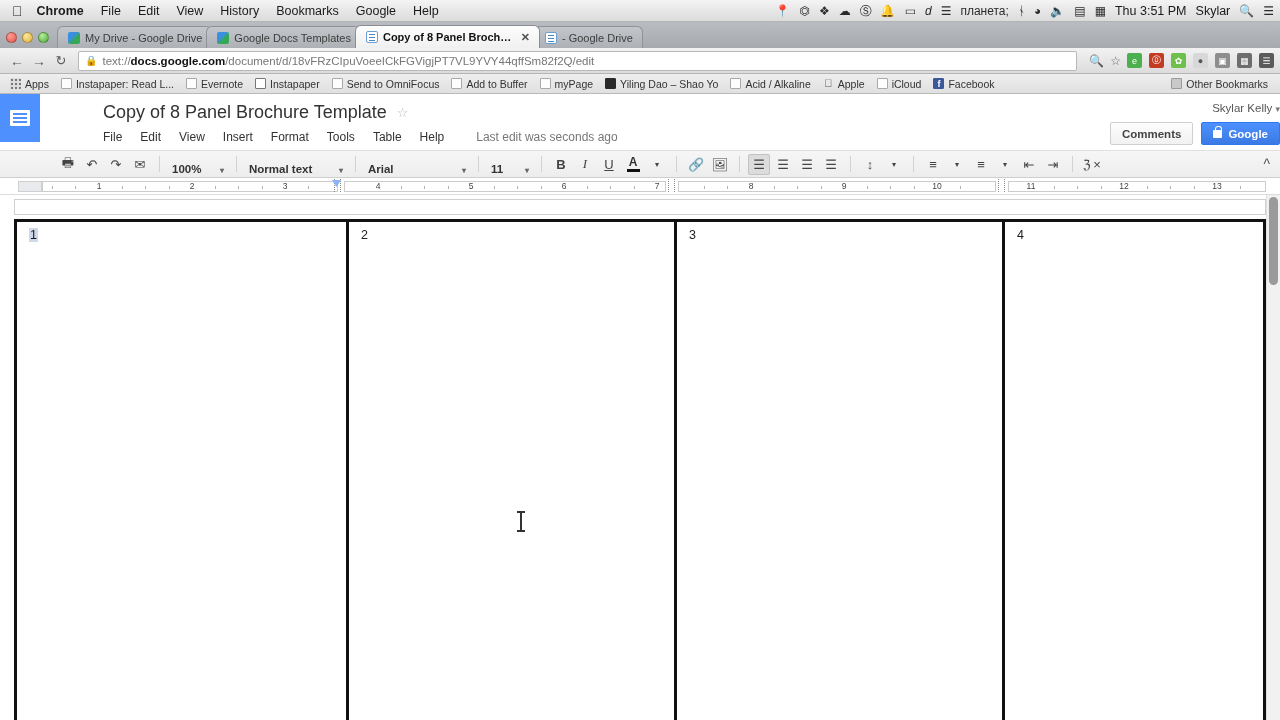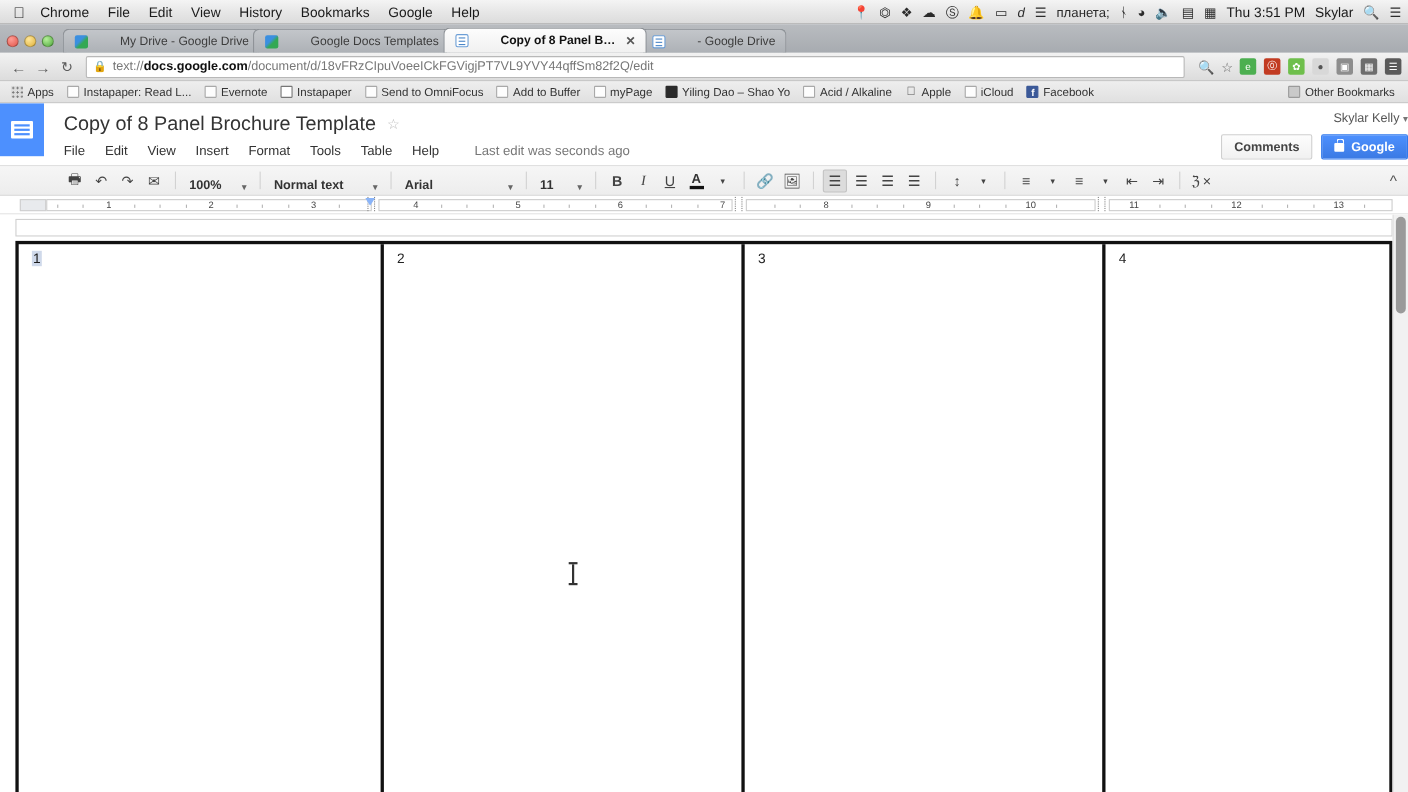--- a/index.html
+++ b/index.html
@@ -13,21 +13,21 @@
   .mac-menubar {
     height: 22px; width: 1280px;
     background: linear-gradient(to bottom, #f4f4f4 0%, #e7e7e7 50%, #dcdcdc 100%);
     border-bottom: 1px solid #b4b4b4;
     display: flex; align-items: center;
     font-size: 12.5px; color: #1a1a1a;
     position: relative;
   }
   .mac-apple { margin-left: 12px; margin-right: 14px; font-size: 14px; line-height: 1; }
   .mac-menu-item { margin-right: 17px; white-space: nowrap; }
-  .mac-menu-item.bold { font-weight: normal; }
+  .mac-menu-item.bold { font-weight: bold; }
   .mac-right { position: absolute; right: 6px; display: flex; align-items: center; gap: 9px; }
   .mac-icon { font-size: 12px; color: #2b2b2b; line-height: 1; display: inline-block; }
   .mac-clock { font-size: 12.5px; white-space: nowrap; }
   .mac-user { font-size: 12.5px; white-space: nowrap; }
 
   
   .chrome-tabstrip {
     height: 26px; width: 1280px;
     background: linear-gradient(to bottom,#b9bcc0,#a7abb0);
     display: flex; align-items: flex-end; position: relative;
@@ -55,21 +55,21 @@
   .tab-favicon {
     width: 12px; height: 12px; flex: 0 0 12px;
     border-radius: 2px; position: relative;
   }
   .fav-drive { background: linear-gradient(135deg,#3b8fe0 40%,#34a853 60%); }
   .fav-docs { background: #fff; border: 1px solid #6c9ed6; }
   .fav-docs::after {
     content: ""; position: absolute; left: 2px; top: 2px; right: 2px; height: 1px;
     background: #4a86c8; box-shadow: 0 3px 0 #4a86c8, 0 6px 0 #4a86c8;
   }
-  .tab-title { overflow: hidden; text-overflow: ellipsis; margin-left: 24px; }
+  .tab-title { overflow: hidden; text-overflow: ellipsis; }
   .tab-close { font-size: 11px; color: #555; margin-left: 2px; }
 
   
   .chrome-toolbar {
     height: 26px; width: 1280px;
     background: linear-gradient(to bottom,#f2f2f2,#dcdcdc);
     border-bottom: 1px solid #b5b5b5;
     display: flex; align-items: center; padding: 0 6px;
     position: relative;
   }
@@ -124,21 +124,21 @@
   .docs-logo {
     width: 40px; height: 48px; background: #4d90fe;
     display: flex; align-items: center; justify-content: center;
     flex: 0 0 40px;
   }
   .docs-logo-mark { width: 20px; height: 16px; background: #fff; border-radius: 1px; position: relative; }
   .docs-logo-mark::after {
     content: ""; position: absolute; left: 3px; top: 3px; right: 3px; height: 1.5px;
     background: #4d90fe; box-shadow: 0 4px 0 #4d90fe, 0 8px 0 #4d90fe;
   }
-  .docs-titleblock { padding-left: 18px; padding-top: 8px; }
+  .docs-titleblock { padding-left: 18px; padding-top: 8px; margin-left: 45px; }
   .doc-title-row { display: flex; align-items: center; gap: 10px; }
   .doc-title { font-size: 18px; color: #333; font-weight: normal; white-space: nowrap; }
   .star-icon { color: #bbb; font-size: 13px; }
   .menubar-docs { display: flex; align-items: center; margin-top: 7px; font-size: 12px; color: #333; }
   .menubar-docs .mi { margin-right: 18px; white-space: nowrap; }
   .last-edit { color: #777; font-size: 12px; margin-left: 14px; white-space: nowrap; }
   .docs-header-right { position: absolute; right: 0; top: 0; text-align: right; }
   .acct-name { font-size: 11.5px; color: #555; padding-top: 8px; white-space: nowrap; }
   .acct-name .caret { font-size: 9px; color: #777; }
   .hdr-buttons { display: flex; align-items: center; gap: 8px; margin-top: 8px; justify-content: flex-end; }

